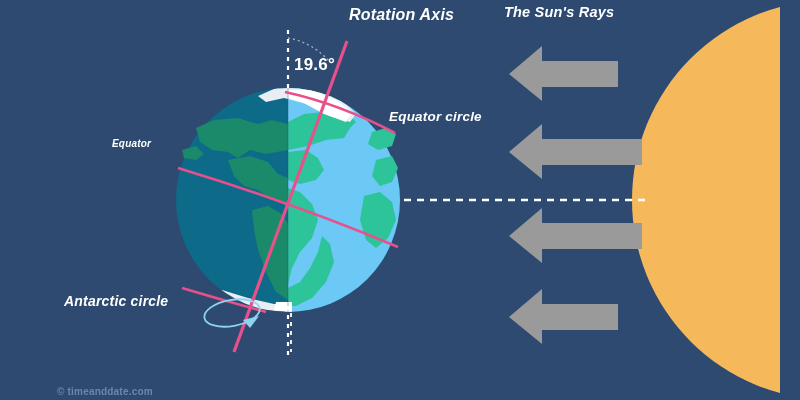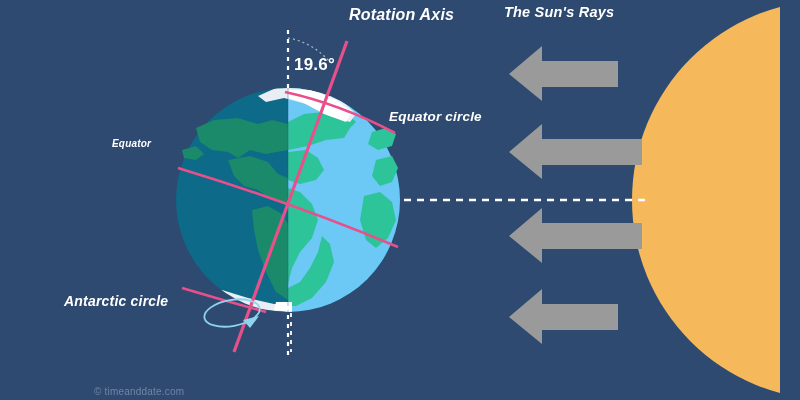--- a/index.html
+++ b/index.html
@@ -62,24 +62,23 @@
     left: 64px;
     top: 265px;
     font-size: 14px;
     margin-top: 28px;
   }
   #label-watermark {
     left: 57px;
     top: 386px;
     font-size: 10px;
     font-style: normal;
-    font-weight: normal;
+    font-weight: bold;
     color: #6e86a8;
     text-shadow: none;
-    margin-left: 37px;
   }
 </style>
 </head>
 <body>
 
 <div id="stage">
 
   <svg class="layer" viewBox="0 0 800 400">
     <defs>
       <clipPath id="clip-earth">

